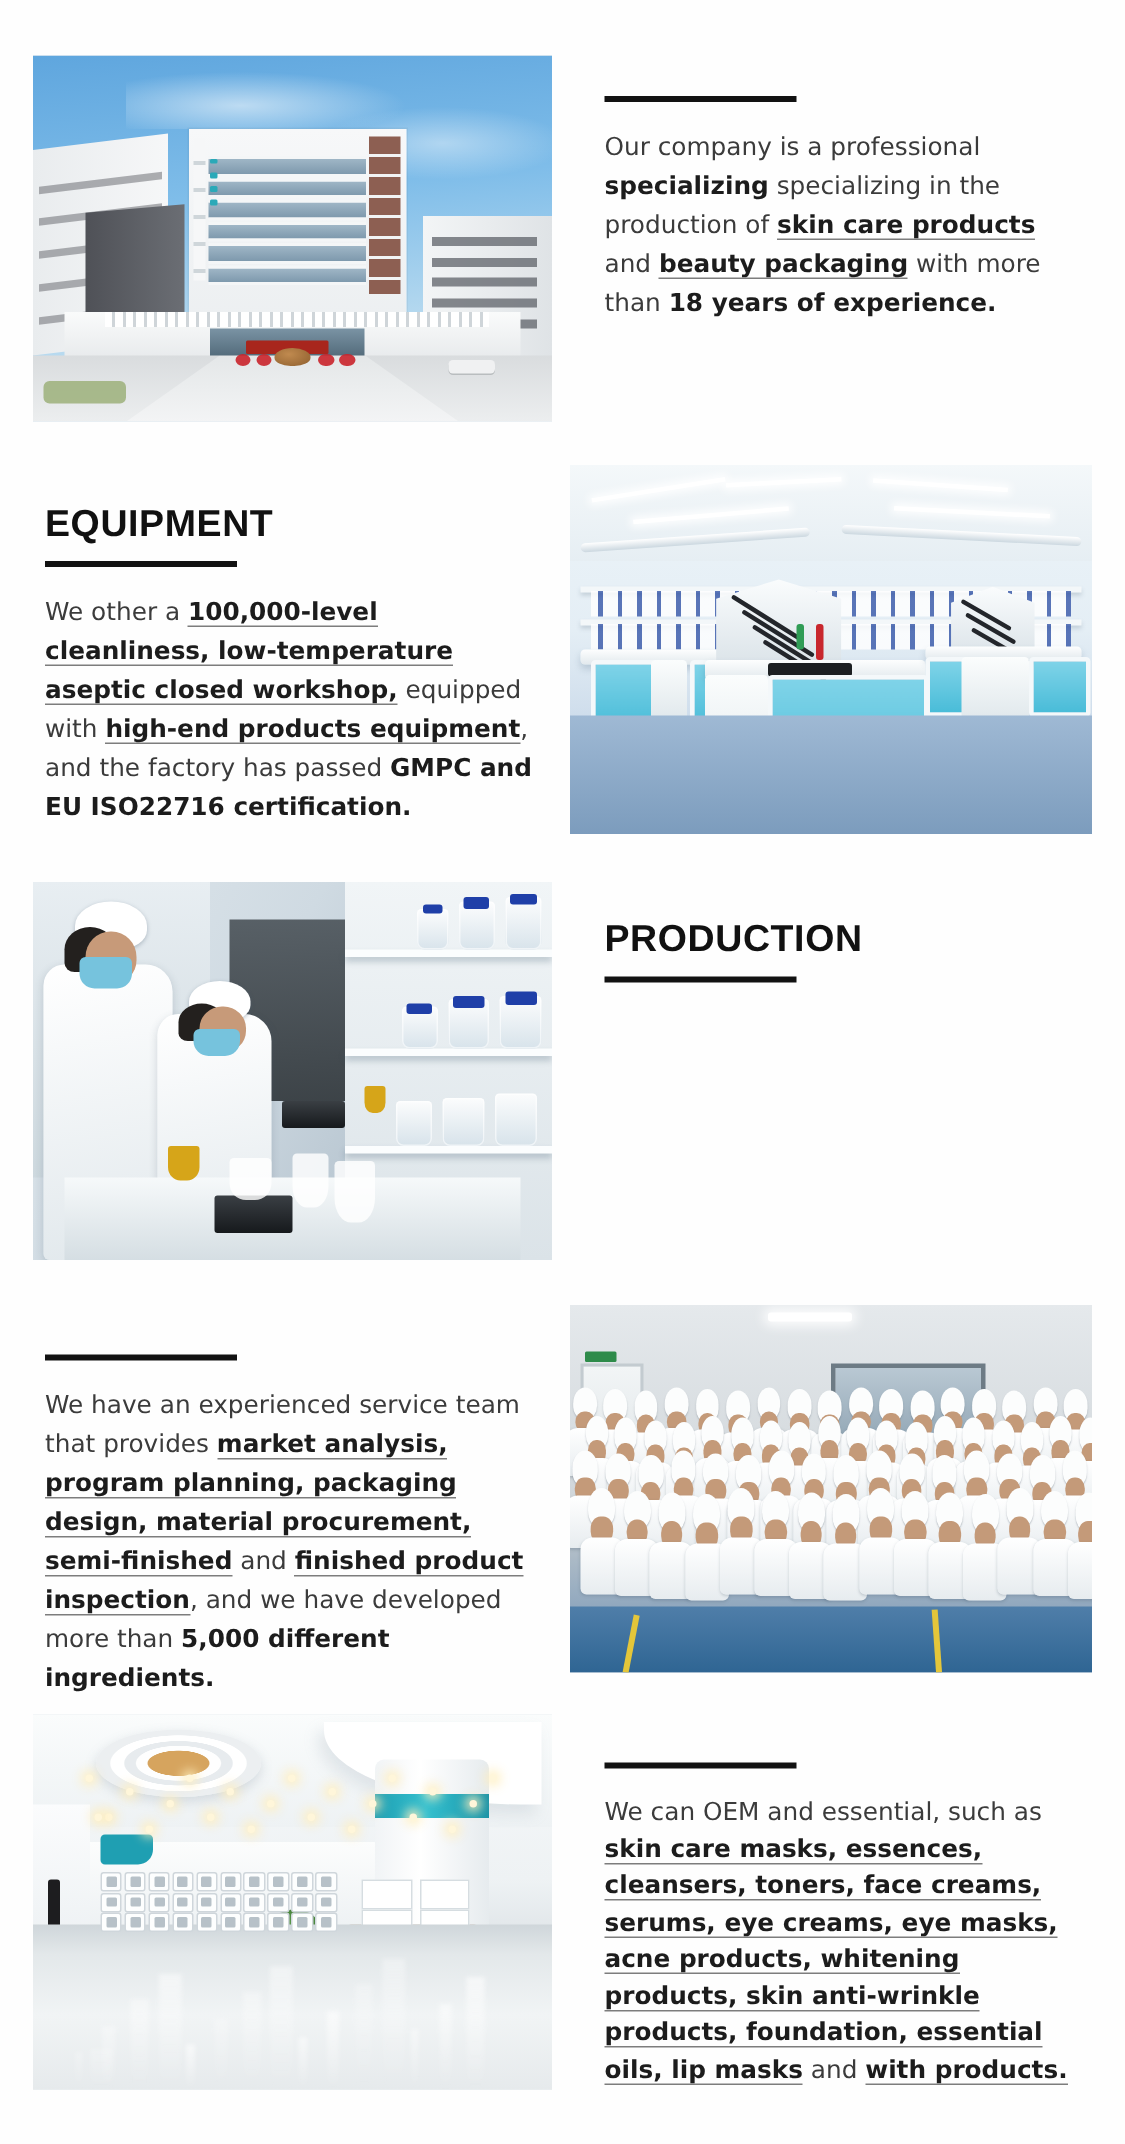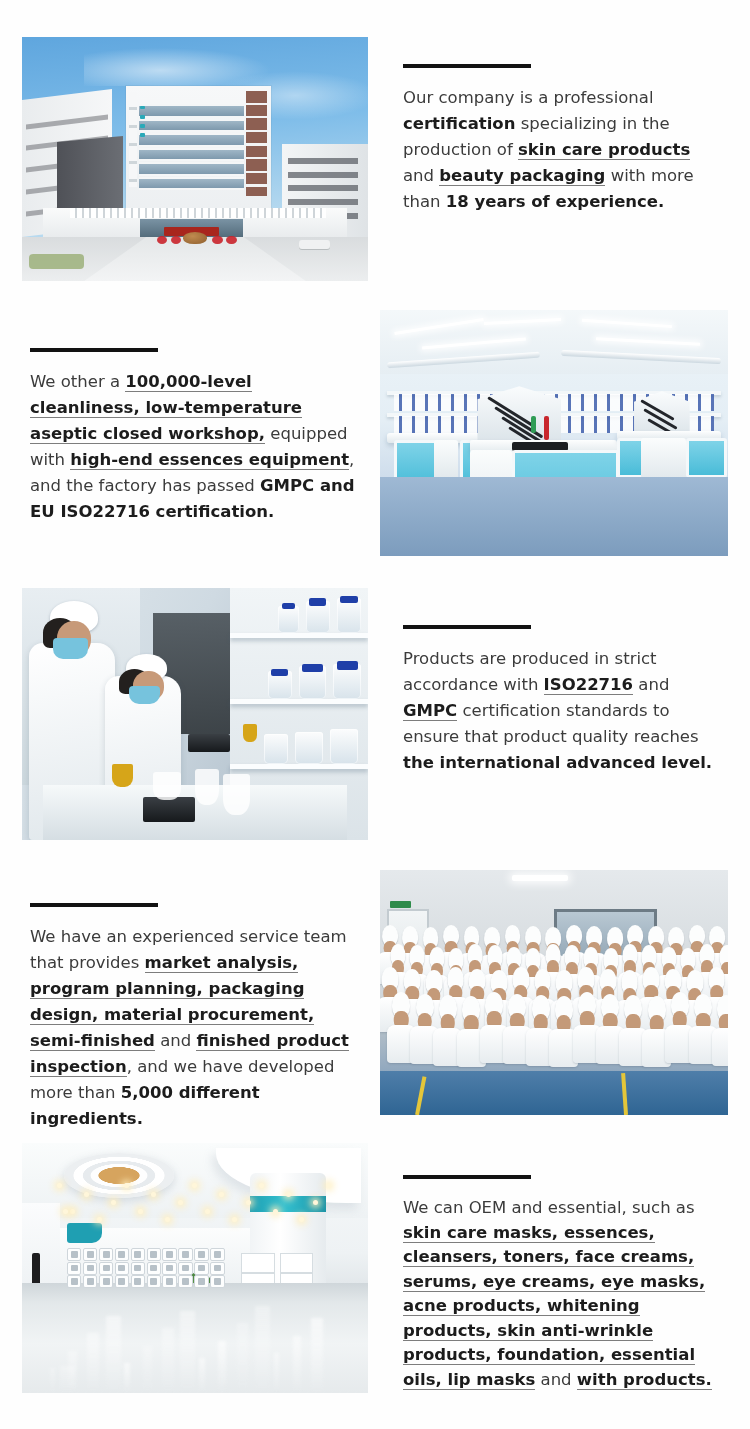--- a/index.html
+++ b/index.html
@@ -198,29 +198,30 @@
         <div class="flower" style="left:39%"></div>
         <div class="flower" style="left:43%"></div>
         <div class="flower" style="left:55%"></div>
         <div class="flower" style="left:59%"></div>
         <div class="car"></div>
       </div>
     </div>
 
     <div class="textcol" style="left:403px;top:52px;width:322px;">
       <div class="rule"></div>
-      <p class="body"><span>Our company is a professional </span><b>certification</b><span> specializing in the production of </span><span class="bu">skin care products</span><span> and </span><span class="bu">beauty packaging</span><span> with more than </span><b>18 years of experience.</b></p>
+      <p class="body"><span>Our company is a professional </span><b>specializing</b><span> specializing in the production of </span><span class="bu">skin care products</span><span> and </span><span class="bu">beauty packaging</span><span> with more than </span><b>18 years of experience.</b></p>
     </div>
   </div>
 
   <div class="block">
 
     <div class="textcol" style="left:30px;top:336px;width:330px;">
+      <h2 class="heading">EQUIPMENT</h2>
       <div class="rule"></div>
-      <p class="body"><span>We other a </span><span class="bu">100,000-level cleanliness, low-temperature aseptic closed workshop,</span><span> equipped with </span><span class="bu">high-end essences equipment</span><span>, and the factory has passed </span><b>GMPC and EU ISO22716 certification.</b></p>
+      <p class="body"><span>We other a </span><span class="bu">100,000-level cleanliness, low-temperature aseptic closed workshop,</span><span> equipped with </span><span class="bu">high-end products equipment</span><span>, and the factory has passed </span><b>GMPC and EU ISO22716 certification.</b></p>
     </div>
 
     <div class="photo p2" style="left:380px;top:310px;width:348px;height:246px;">
       <div class="scene">
         <div class="room"></div>
         <div class="ceil"></div>
 
         <div class="tube" style="left:4%;top:6%;width:26%;transform:rotate(-9deg)"></div>
         <div class="tube" style="left:30%;top:4%;width:22%;transform:rotate(-3deg)"></div>
         <div class="tube" style="left:58%;top:5%;width:26%;transform:rotate(4deg)"></div>
@@ -314,22 +315,22 @@
         <div class="flask" style="left:38%;top:73%;width:8%;height:11%"></div>
         <div class="flask" style="left:50%;top:72%;width:7%;height:14%"></div>
         <div class="flask" style="left:58%;top:74%;width:8%;height:16%"></div>
         <div class="amber" style="left:26%;top:70%;width:6%;height:9%"></div>
         <div class="amber" style="left:64%;top:54%;width:4%;height:7%"></div>
         <div class="scale" style="left:48%;top:58%;width:12%;height:7%"></div>
       </div>
     </div>
 
     <div class="textcol" style="left:403px;top:613px;width:322px;">
+      <h2 class="heading">PRODUCTION</h2>
       <div class="rule"></div>
-      <p class="body"><span>Products are produced in strict accordance with </span><span class="bu">ISO22716</span><span> and </span><span class="bu">GMPC</span><span> certification standards to ensure that product quality reaches </span><b>the international advanced level.</b></p>
     </div>
   </div>
 
   <div class="block">
 
     <div class="textcol" style="left:30px;top:891px;width:332px;">
       <div class="rule"></div>
       <p class="body"><span>We have an experienced service team that provides </span><span class="bu">market analysis, program planning, packaging design, material procurement, semi-finished</span><span> and </span><span class="bu">finished product inspection</span><span>, and we have developed more than </span><b>5,000 different ingredients.</b></p>
     </div>
 

